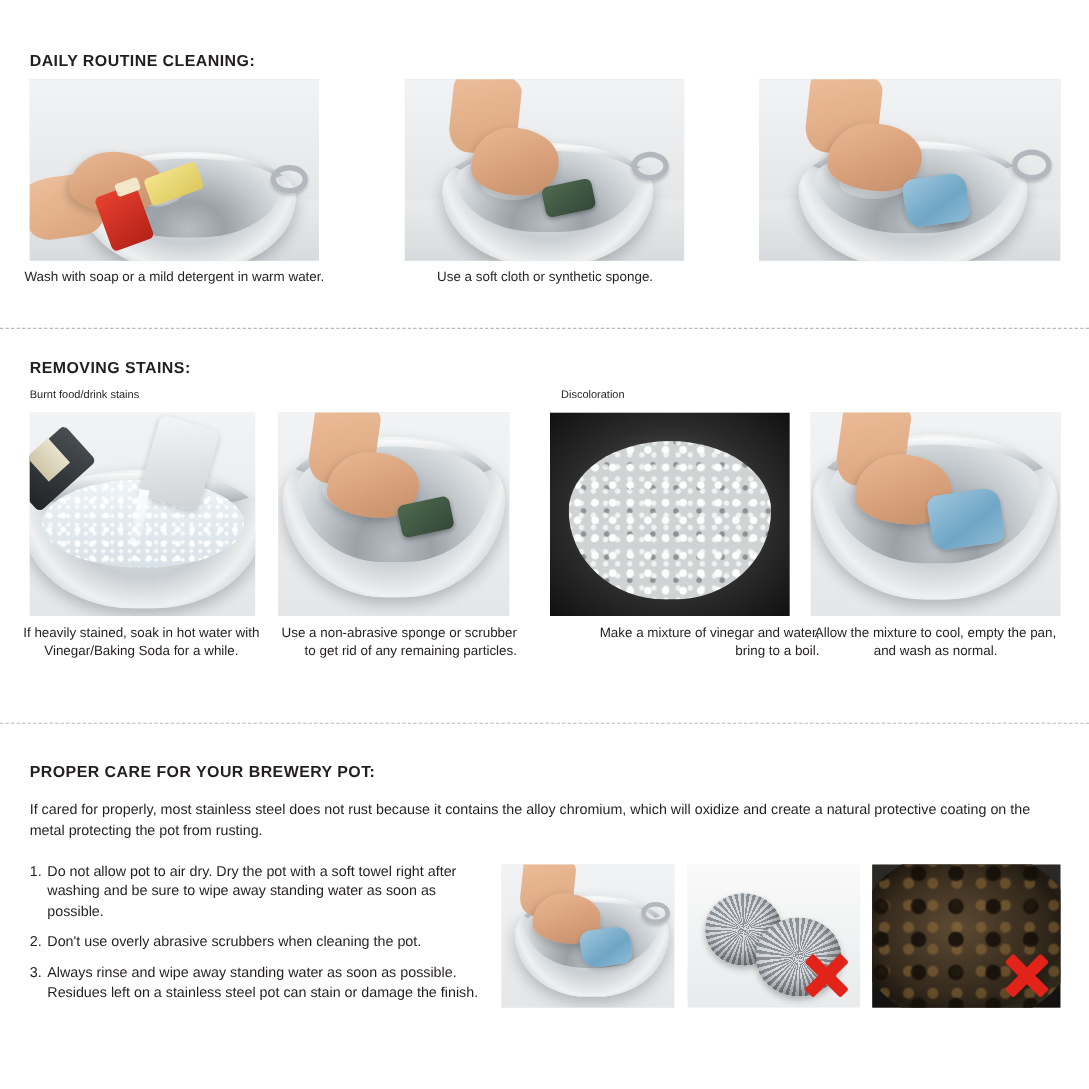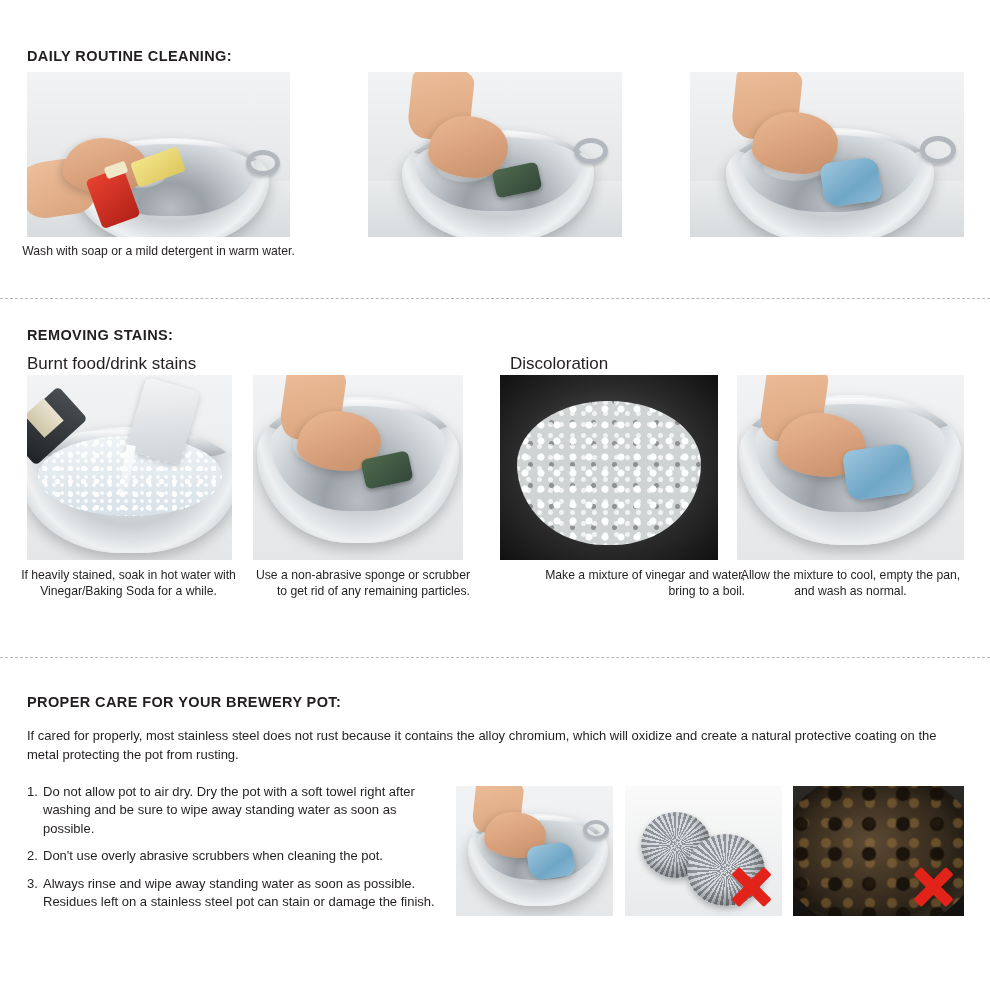--- a/index.html
+++ b/index.html
@@ -13,21 +13,21 @@
   }
   .page { position: relative; width: 990px; height: 990px; }
 
   .section-title {
     font-size: 14.5px;
     font-weight: bold;
     letter-spacing: 0.4px;
     color: #231f20;
   }
   .sub-title {
-    font-size: 17px;
+    font-size: 10px;
     color: #231f20;
   }
   .caption {
     font-size: 12.2px;
     line-height: 1.32;
     text-align: center;
     color: #231f20;
   }
 
   
@@ -265,20 +265,21 @@
     <div class="pot" style="left:34px; top:58px; width:192px; height:112px;">
       <div class="rim"></div>
       <div class="inner"></div>
       <div class="sheen"></div>
     </div>
     <div class="handle" style="right:14px; top:66px; width:34px; height:26px;"></div>
     <div class="forearm" style="left:42px; top:-6px; width:62px; height:74px; transform:rotate(6deg);"></div>
     <div class="hand" style="left:60px; top:44px; width:80px; height:62px;"></div>
     <div class="sponge" style="left:126px; top:94px; width:46px; height:28px;"></div>
   </div>
+  <div class="caption" style="position:absolute; left:358px; top:243px; width:275px;">Use a soft cloth or synthetic sponge.</div>
 
   <div class="photo" style="left:690px; top:72px; width:274px; height:165px; position:absolute;">
     <div class="bg"></div>
     <div class="surface"></div>
     <div class="pot" style="left:36px; top:56px; width:208px; height:116px;">
       <div class="rim"></div>
       <div class="inner"></div>
       <div class="sheen"></div>
     </div>
     <div class="handle" style="right:8px; top:64px; width:36px; height:28px;"></div>

